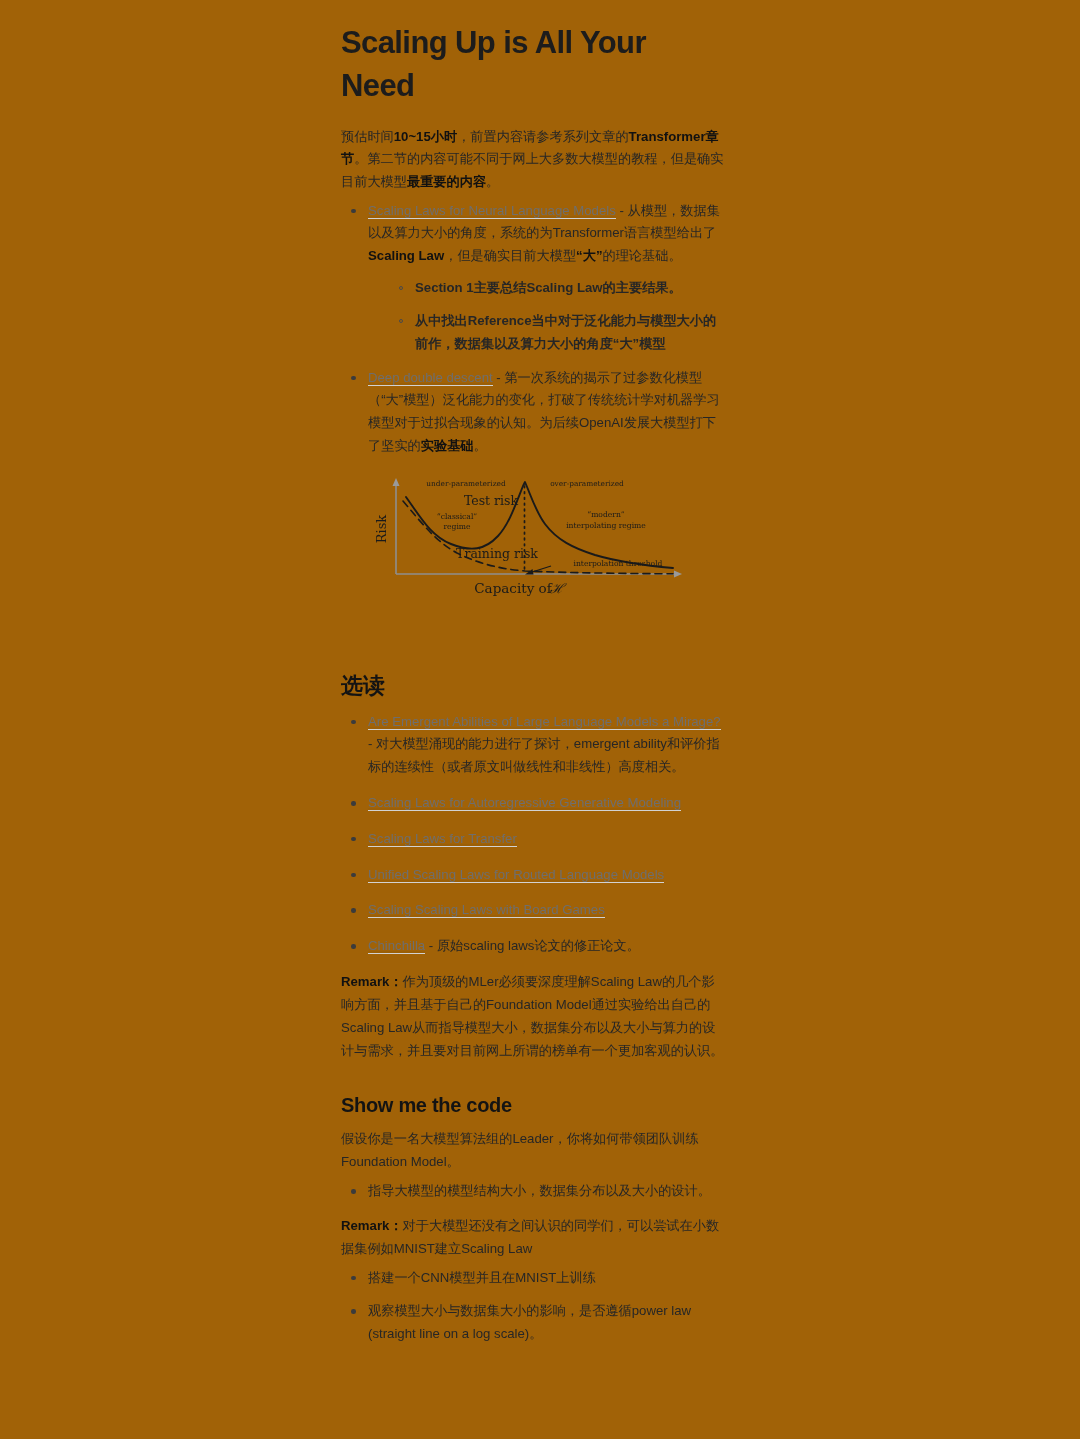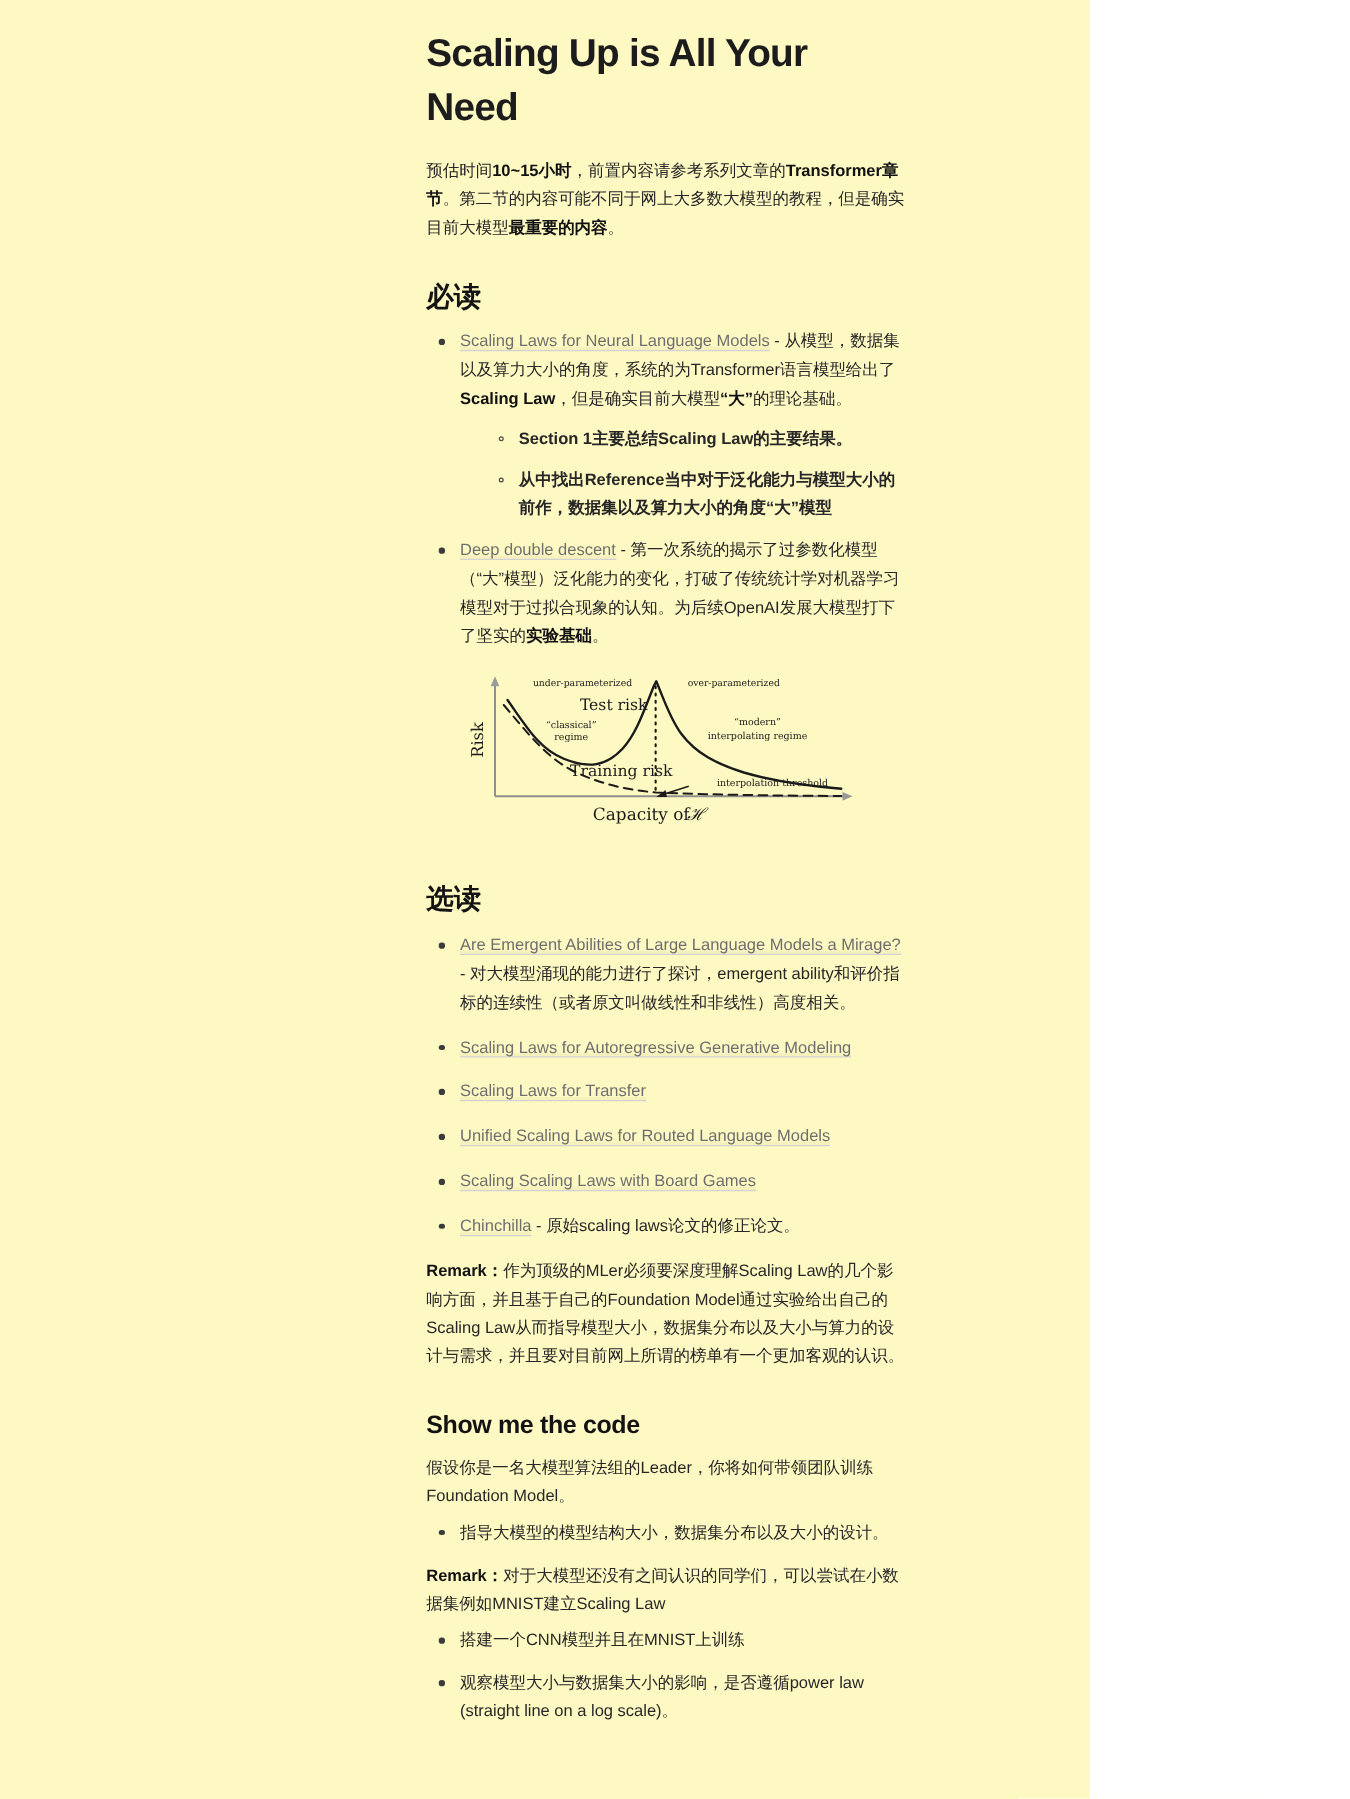--- a/index.html
+++ b/index.html
@@ -10,24 +10,24 @@
   }
   body {
     width: 1080px;
     height: 1439px;
     font-family: "Liberation Sans", "DejaVu Sans", sans-serif;
     color: #1c1c1c;
     -webkit-font-smoothing: antialiased;
   }
   .page {
     position: relative;
-    width: 872px;
+    width: 1080px;
     min-height: 1439px;
     box-sizing: border-box;
-    background: #fef9c3;
+    background: #a16207;
   }
   .column {
     position: absolute;
     left: 341px;
     top: 0;
     width: 383px;
   }
 
   
   .doc-title {
@@ -52,21 +52,21 @@
   
   .h2 {
     font-size: 21px;
     line-height: 1.3;
     font-weight: 700;
     color: #131313;
     margin: 30px 0 10px 0;
     letter-spacing: 0px;
   }
   .h2.cjk { font-size: 22px; }
-  .h2.big-gap { margin-top: 44px; font-family: Liberation Mono, monospace; }
+  .h2.big-gap { margin-top: 72px; }
   .h2.en { font-size: 20px; letter-spacing: -0.3px; }
 
   
   ul.bullets {
     list-style: none;
     margin: 6px 0 0 0;
     padding: 0;
   }
   ul.bullets > li {
     position: relative;
@@ -148,21 +148,20 @@
 </head>
 <body>
 
 <div class="page">
   <div class="column">
 
     <h1 class="doc-title">Scaling Up is All Your Need</h1>
 
     <p class="intro"><span>预估时间</span><b>10~15小时</b><span>，前置内容请参考系列文章的</span><b>Transformer章节</b><span>。第二节的内容可能不同于网上大多数大模型的教程，但是确实目前大模型</span><b>最重要的内容</b><span>。</span></p>
 
-    <h2 class="h2 cjk">必读</h2>
 
     <ul class="bullets">
       <li>
         <a class="doc-link" href="#">Scaling Laws for Neural Language Models</a><span> - 从模型，数据集以及算力大小的角度，系统的为Transformer语言模型给出了</span><b>Scaling Law</b><span>，但是确实目前大模型</span><b>“大”</b><span>的理论基础。</span>
 
         <ul class="subbullets">
           <li>Section 1主要总结Scaling Law的主要结果。</li>
           <li>从中找出Reference当中对于泛化能力与模型大小的前作，数据集以及算力大小的角度“大”模型</li>
         </ul>
       </li>

